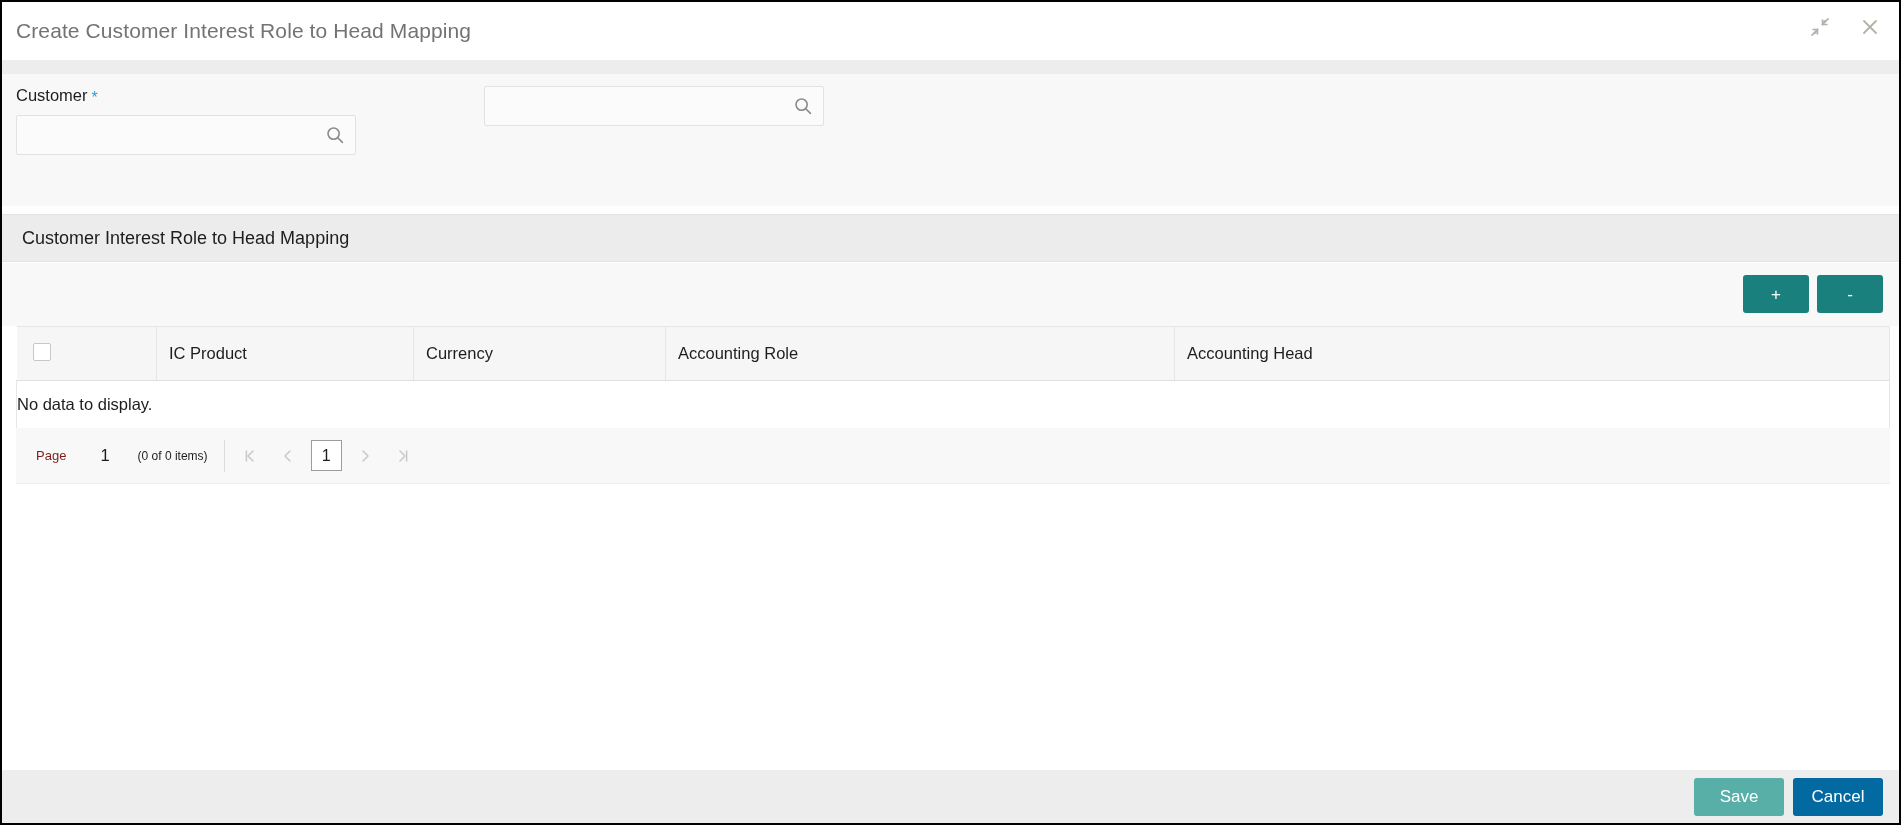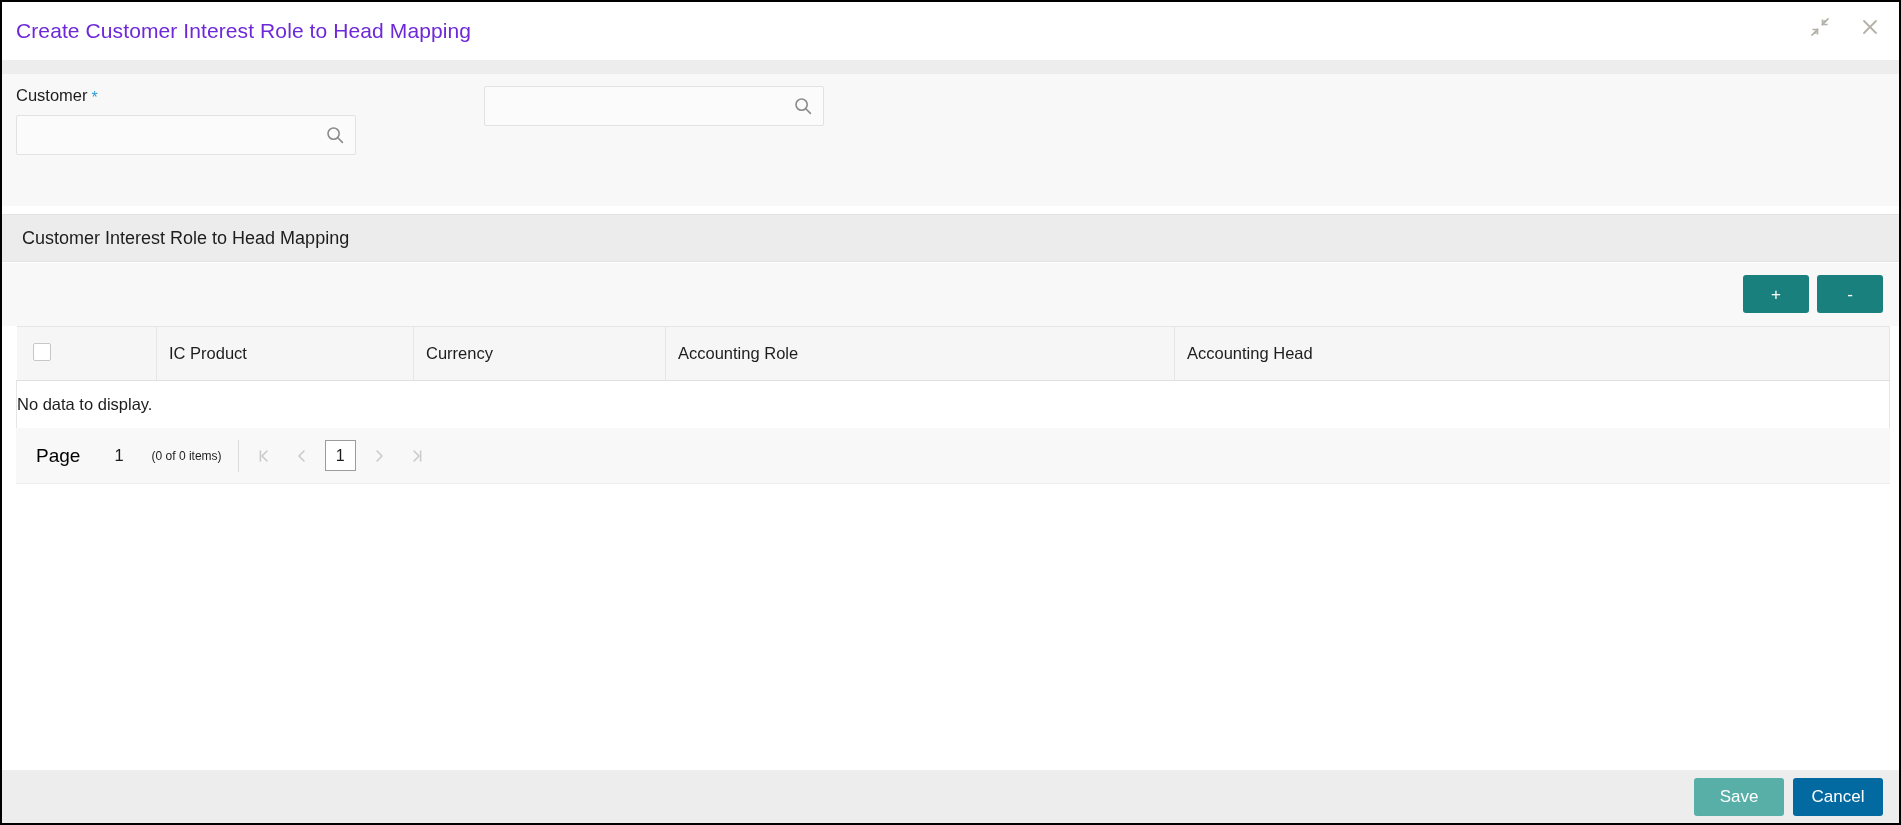--- a/index.html
+++ b/index.html
@@ -24,21 +24,21 @@
     left: 0; top: 0;
     width: 100%;
     height: 58px;
     background: #ffffff;
     display: flex;
     align-items: center;
   }
   .title-text {
     margin-left: 14px;
     font-size: 21px;
-    color: #6d28d9;
+    color: #737373;
     letter-spacing: .1px;
     white-space: nowrap;
   }
   .win-ctrls {
     position: absolute;
     right: 14px;
     top: 10px;
     display: flex;
     align-items: center;
     gap: 20px;
@@ -215,21 +215,21 @@
     position: absolute;
     left: 14px; top: 426px;
     width: 1874px;
     height: 56px;
     background: #f8f8f8;
     display: flex;
     align-items: center;
     padding-left: 8px;
     border-bottom: 1px solid #ededed;
   }
-  .pg-label { font-size: 19px; color: #000000; margin-left: 12px; }
+  .pg-label { font-size: 13px; color: #7f1d1d; margin-left: 12px; }
   .pg-num   { font-size: 16.5px; color: #1d1d1d; margin-left: 34px; }
   .pg-items { font-size: 12px; color: #1d1d1d; margin-left: 28px; }
   .pg-divider {
     width: 1px; height: 32px;
     background: #dcdcdc;
     margin-left: 16px;
   }
   .pg-ctrls { display: flex; align-items: center; margin-left: 6px; }
   .pg-arrow {
     width: 38px; height: 36px;

